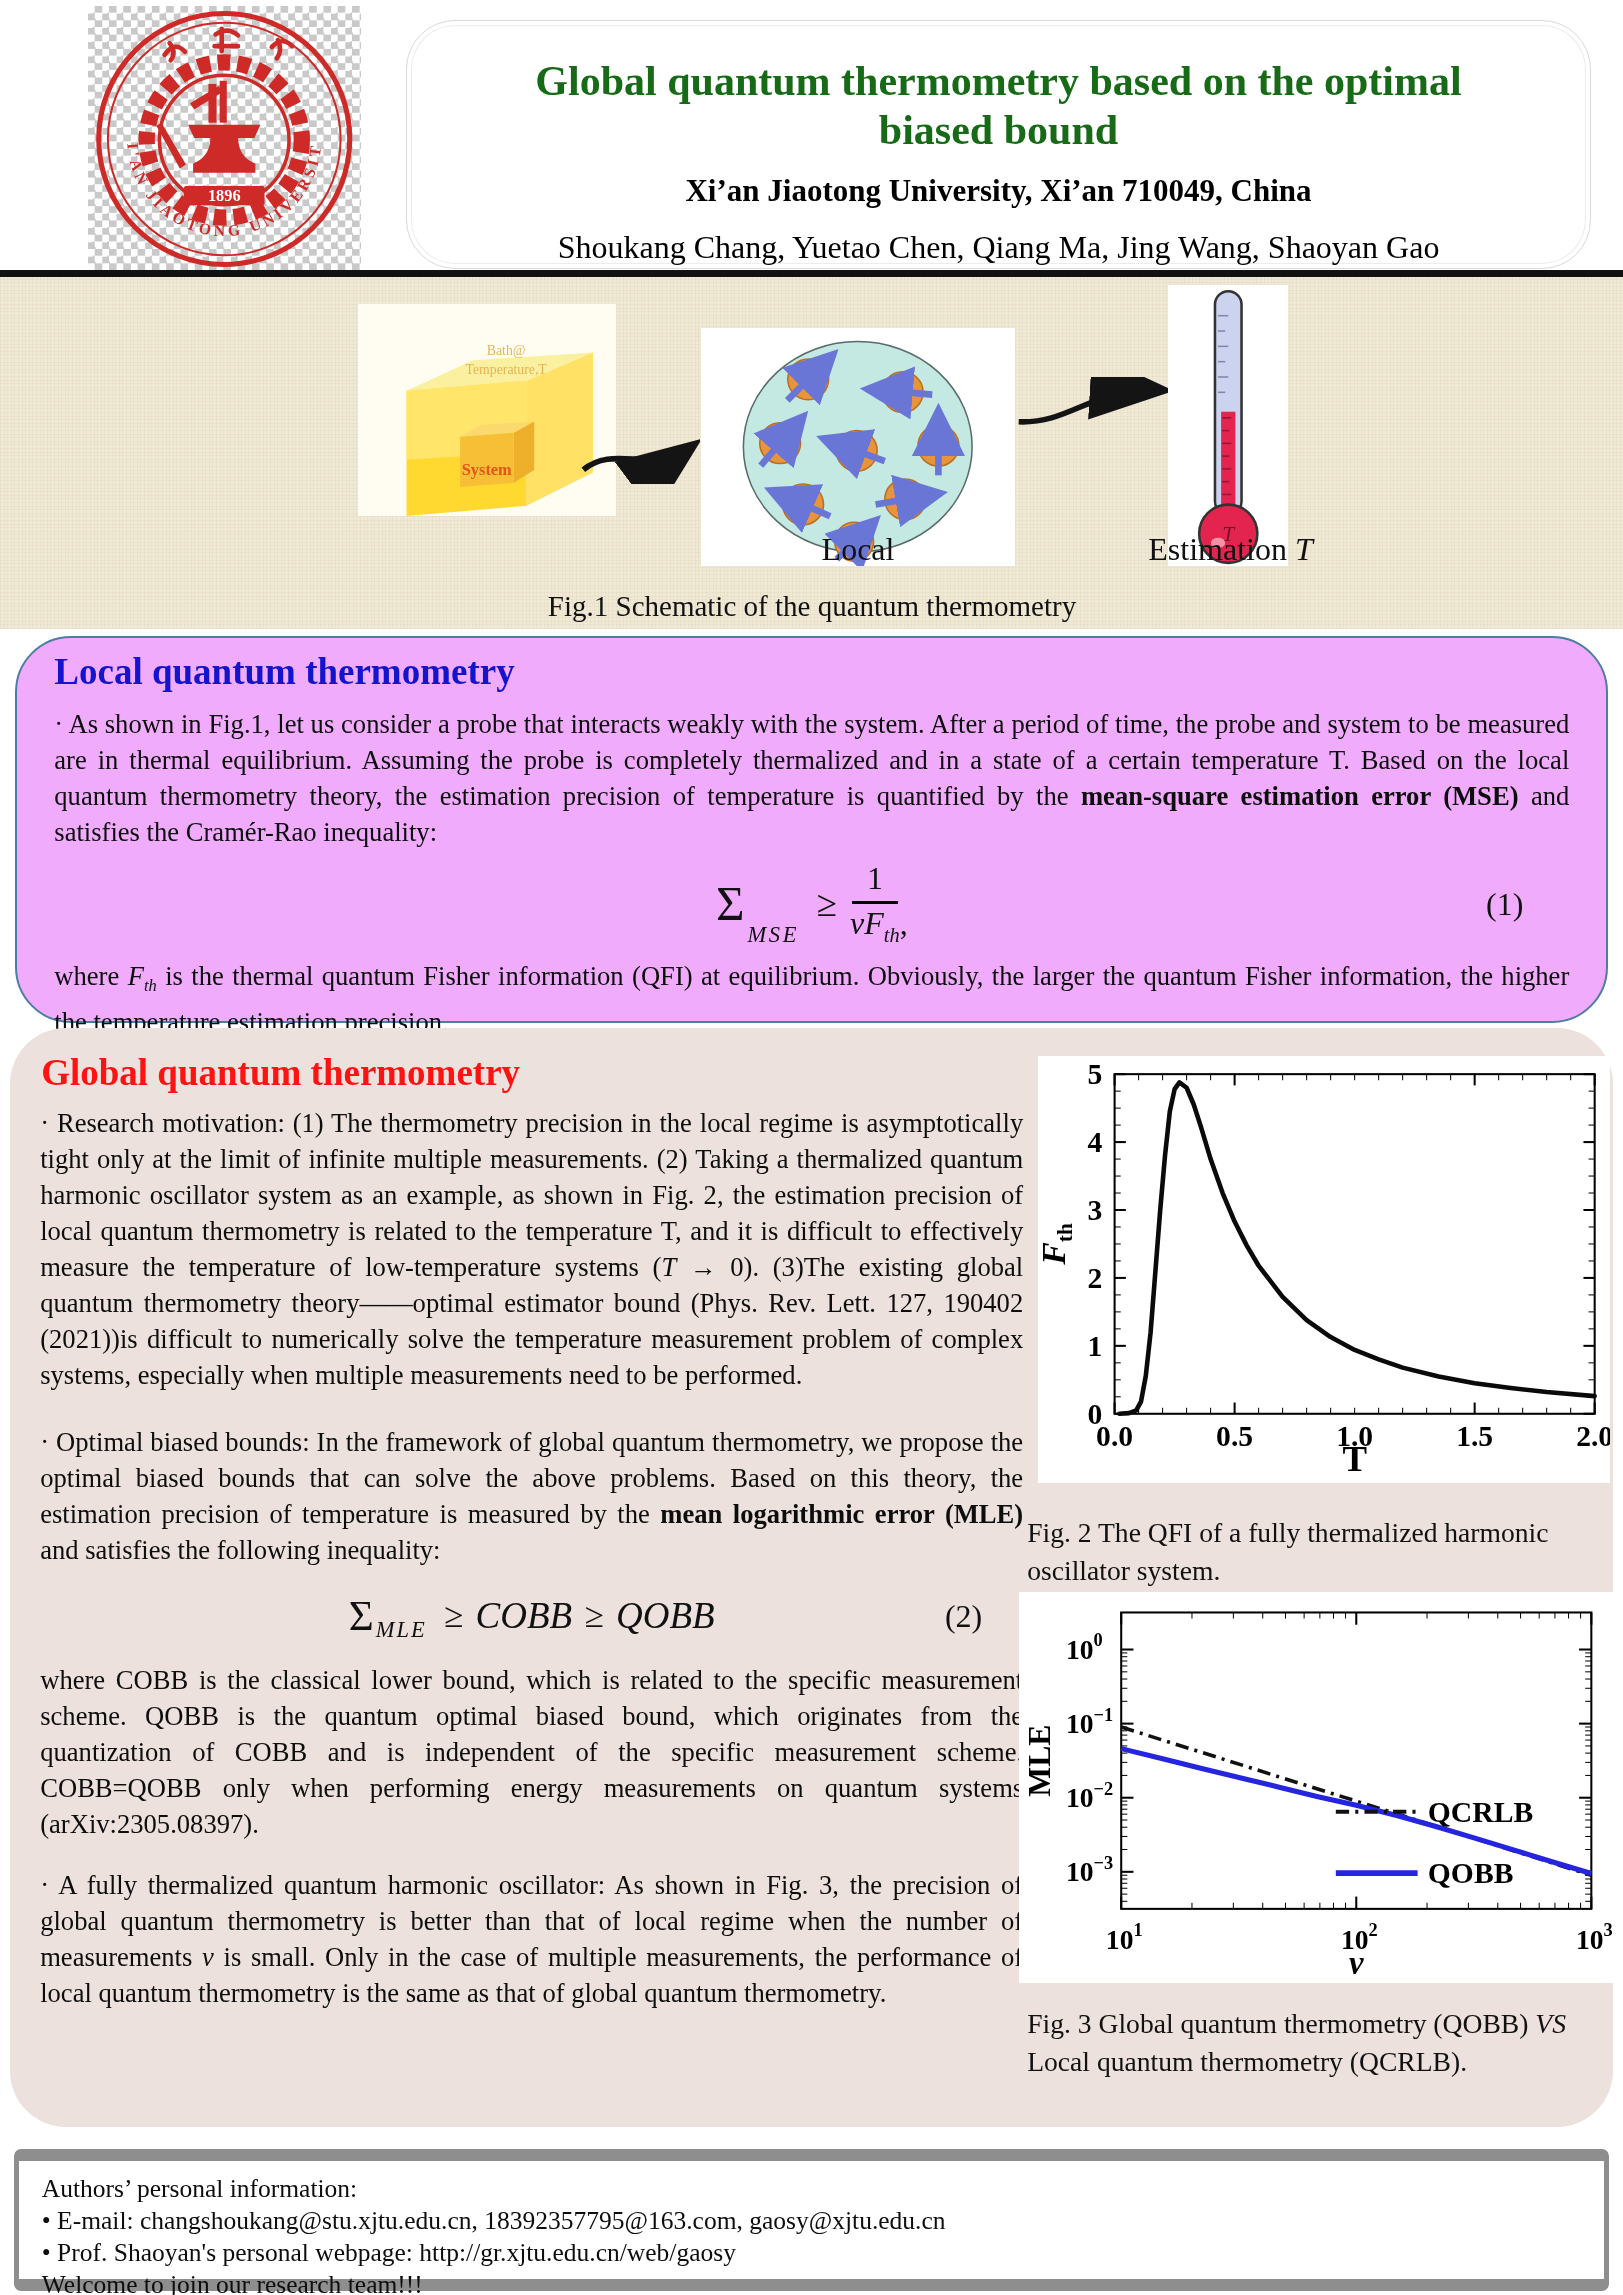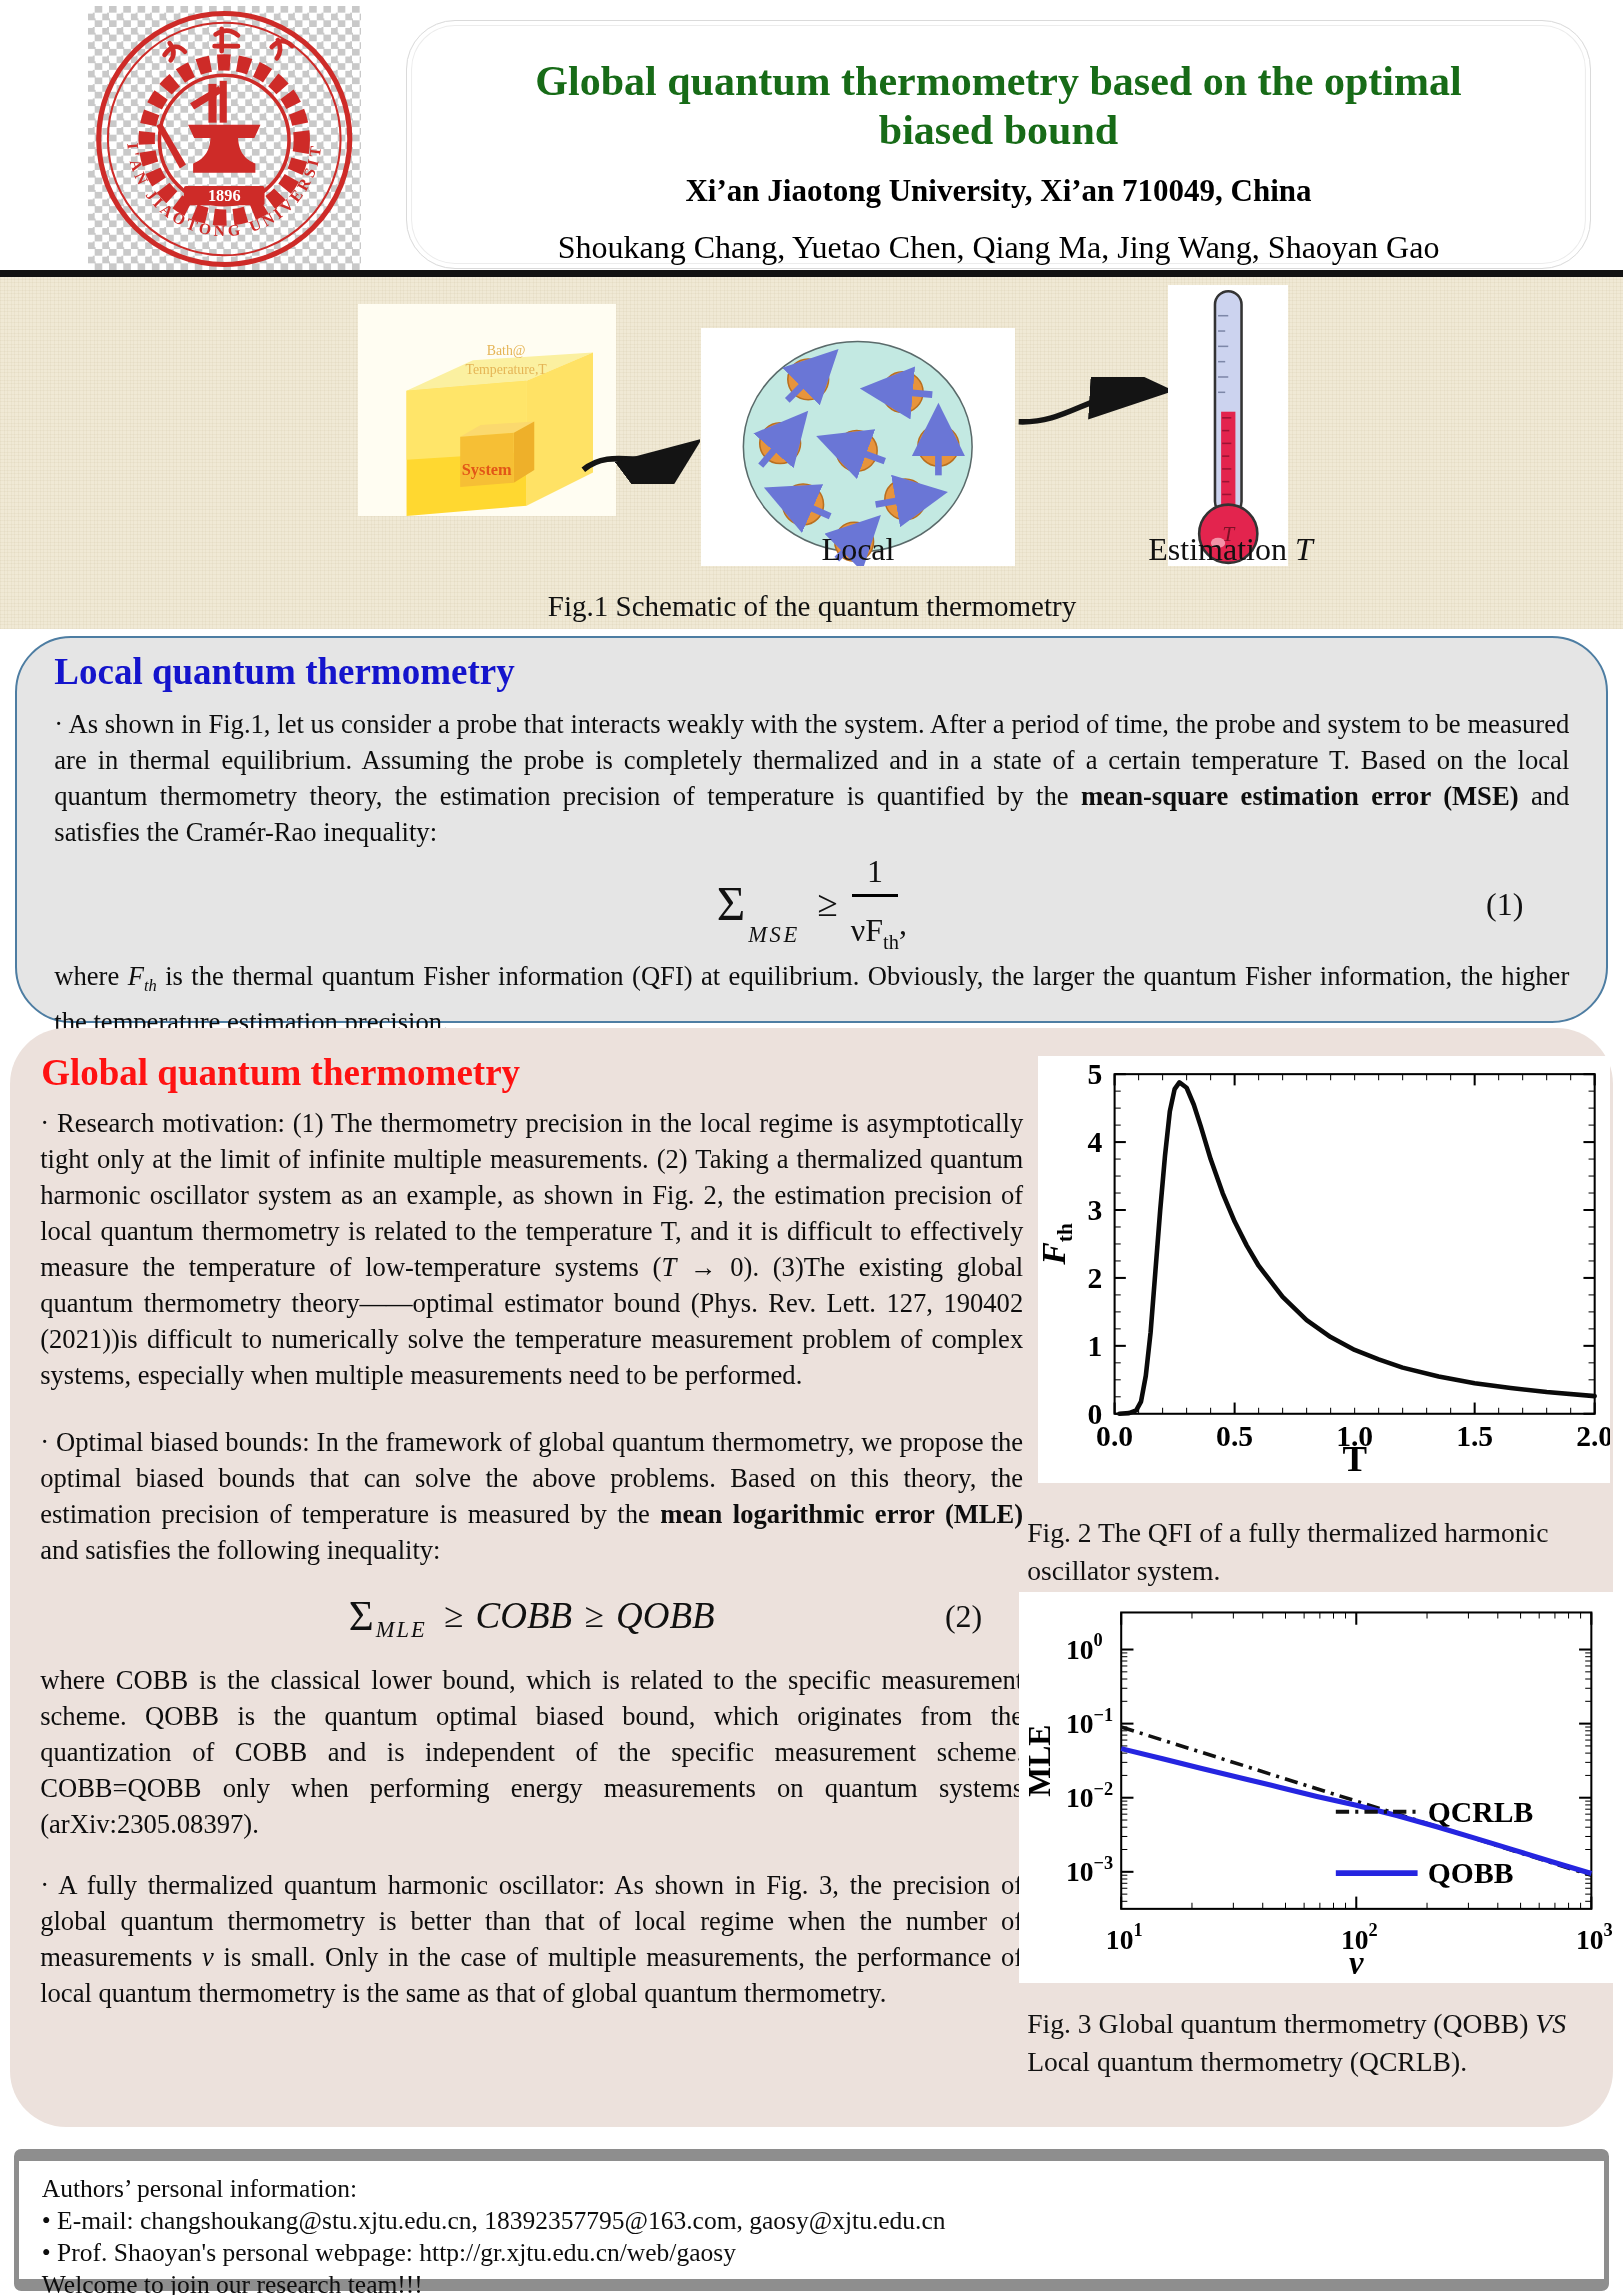--- a/index.html
+++ b/index.html
@@ -42,32 +42,32 @@
   .therm-img{position:absolute;left:1168px;top:7.7px;width:120px;height:281px;background:#ffffff;}
   .flow-arrow{position:absolute;}
   .fig1-label{position:absolute;top:254px;font-size:32px;color:#111;text-align:center;}
   .fig1-label.probe{left:701px;width:314px;}
   .fig1-label.estim{left:1062px;width:337px;text-align:center;}
   .fig1-caption{position:absolute;left:0;top:313px;width:1624px;text-align:center;font-size:29px;color:#111;}
 
   
   .local-box{
     position:absolute;left:15.3px;top:636px;width:1593px;height:387px;box-sizing:border-box;
-    background:#e5e5e5;border:2px solid #4d7da2;border-radius:56px;padding:0 37px;
+    background:#f0abfc;border:2px solid #4d7da2;border-radius:56px;padding:0 37px;
   }
   .local-heading{margin-top:12.3px;color:#1414cc;font-size:37px;font-weight:bold;}
   .body-par{font-size:26.6px;line-height:36px;text-align:justify;color:#0d0d0d;}
   .local-box .p-main{margin-top:12.3px;}
   .eq-row{position:relative;height:108px;display:flex;align-items:center;justify-content:center;}
   .eq-sigma{font-size:49px;}
   .eq-sub{font-size:22.5px;font-style:italic;letter-spacing:2.6px;align-self:flex-end;margin:0 4.1px 9.2px 3.1px;}
   .eq-rel{font-size:37px;margin:0 13.3px;}
   .frac{display:inline-flex;flex-direction:column;align-items:center;vertical-align:middle;}
   .frac .num{font-size:32px;padding:0 15.3px 4.1px;border-bottom:3.1px solid #000;}
-  .frac .den{font-size:32px;padding-top:15px;}
+  .frac .den{font-size:32px;font-style:italic;padding-top:1px;}
   .frac .den .subscript{font-size:20.4px;}
   .eq-comma{font-size:32px;align-self:flex-end;margin-bottom:15.3px;}
   .eq-tag{position:absolute;right:46px;top:50%;transform:translateY(-50%);font-size:32px;}
 
   
   .global-box{
     position:absolute;left:10.2px;top:1028px;width:1603px;height:1099px;box-sizing:border-box;
     background:#ece1dc;border-radius:56px;
   }
   .global-heading{position:absolute;left:31px;top:22.5px;color:#ff1212;font-size:37px;font-weight:bold;}

